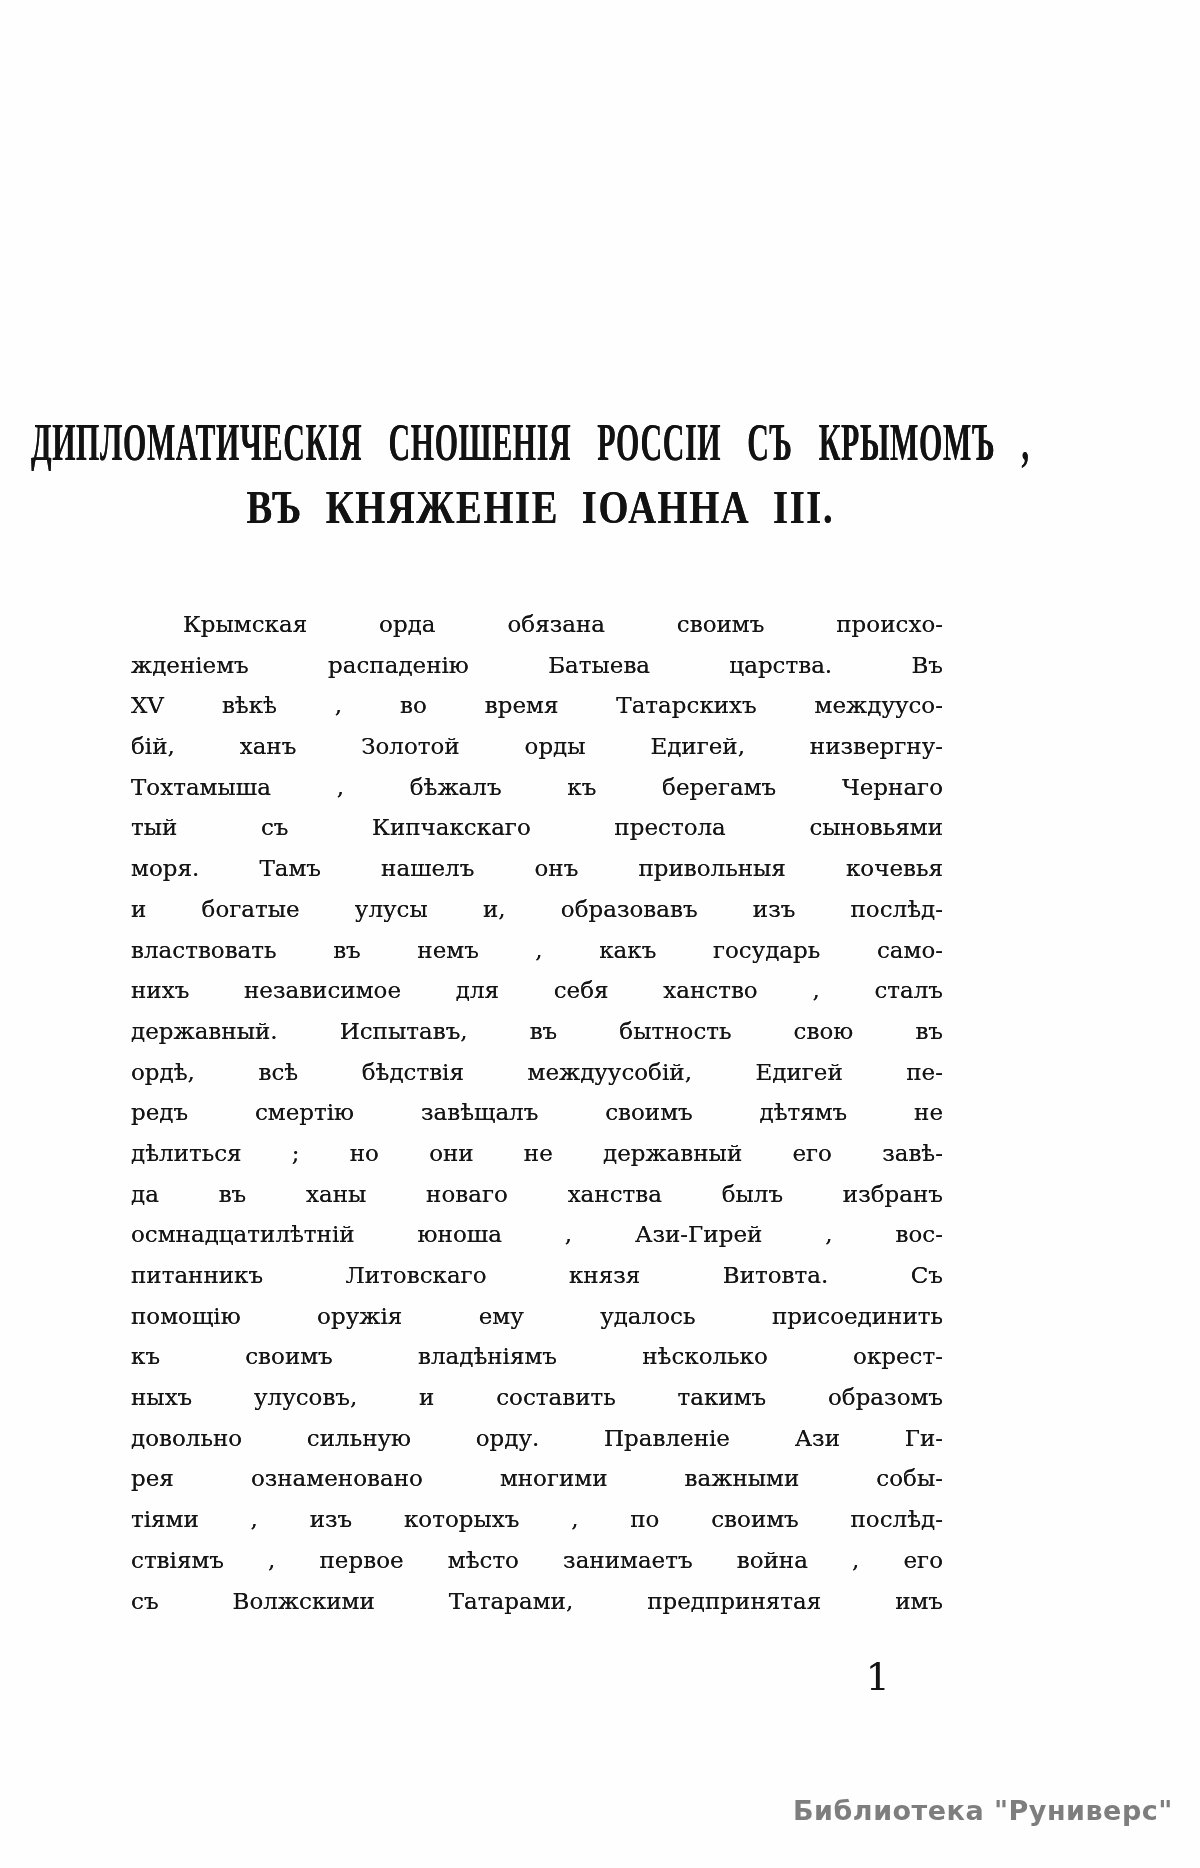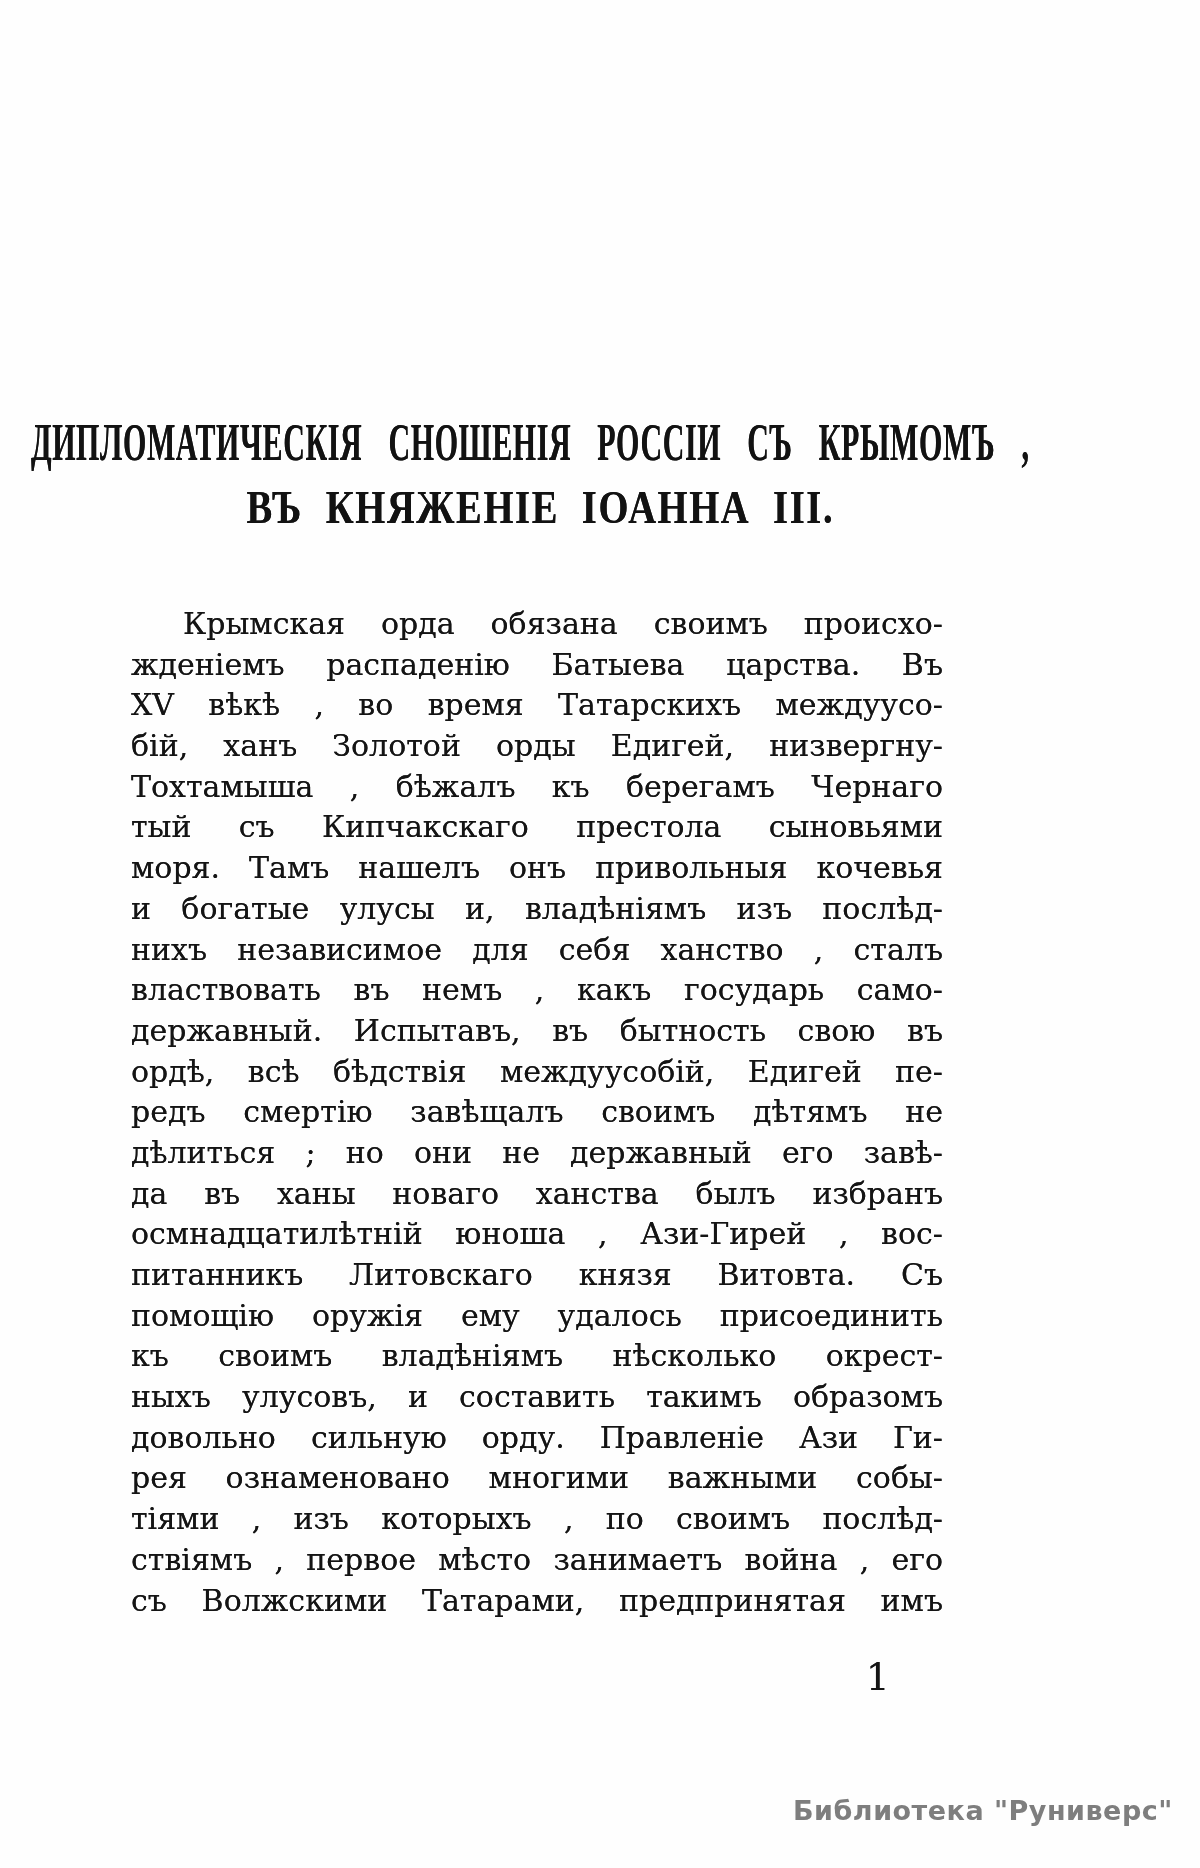--- a/index.html
+++ b/index.html
@@ -58,21 +58,21 @@
     word-spacing: 14px;
     color: #121212;
     text-shadow: 0 0 0.7px rgba(0,0,0,0.8);
   }
   
   .body {
     position: absolute;
     top: 604px;
     left: 131px;
     width: 812px;
-    font-size: 30px;
+    font-size: 23px;
     line-height: 40.7px;
     font-weight: 500;
     color: #141414;
     text-shadow: 0 0 0.6px rgba(0,0,0,0.75);
   }
   .bodyline {
     text-align: justify;
     text-align-last: justify;
     white-space: normal;
     height: 40.7px;
@@ -115,23 +115,23 @@
   </div>
 
   <div class="body">
       <div class="bodyline">Крымская орда обязана своимъ происхо-</div>
       <div class="bodyline">жденіемъ распаденію Батыева царства. Въ</div>
       <div class="bodyline">XV вѣкѣ , во время Татарскихъ междуусо-</div>
       <div class="bodyline">бій, ханъ Золотой орды Едигей, низвергну-</div>
       <div class="bodyline">Тохтамыша , бѣжалъ къ берегамъ Чернаго</div>
       <div class="bodyline">тый съ Кипчакскаго престола сыновьями</div>
       <div class="bodyline">моря. Тамъ нашелъ онъ привольныя кочевья</div>
-      <div class="bodyline">и богатые улусы и, владѣніямъ изъ послѣд-</div>
+      <div class="bodyline">и богатые улусы и, образовавъ изъ послѣд-</div>
+      <div class="bodyline">властвовать въ немъ , какъ государь само-</div>
       <div class="bodyline">нихъ независимое для себя ханство , сталъ</div>
-      <div class="bodyline">властвовать въ немъ , какъ государь само-</div>
       <div class="bodyline">державный. Испытавъ, въ бытность свою въ</div>
       <div class="bodyline">ордѣ, всѣ бѣдствія междуусобій, Едигей пе-</div>
       <div class="bodyline">редъ смертію завѣщалъ своимъ дѣтямъ не</div>
       <div class="bodyline">дѣлиться ; но они не державный его завѣ-</div>
       <div class="bodyline">да въ ханы новаго ханства былъ избранъ</div>
       <div class="bodyline">осмнадцатилѣтній юноша , Ази-Гирей , вос-</div>
       <div class="bodyline">питанникъ Литовскаго князя Витовта. Съ</div>
       <div class="bodyline">помощію оружія ему удалось присоединить</div>
       <div class="bodyline">къ своимъ владѣніямъ нѣсколько окрест-</div>
       <div class="bodyline">ныхъ улусовъ, и составить такимъ образомъ</div>

